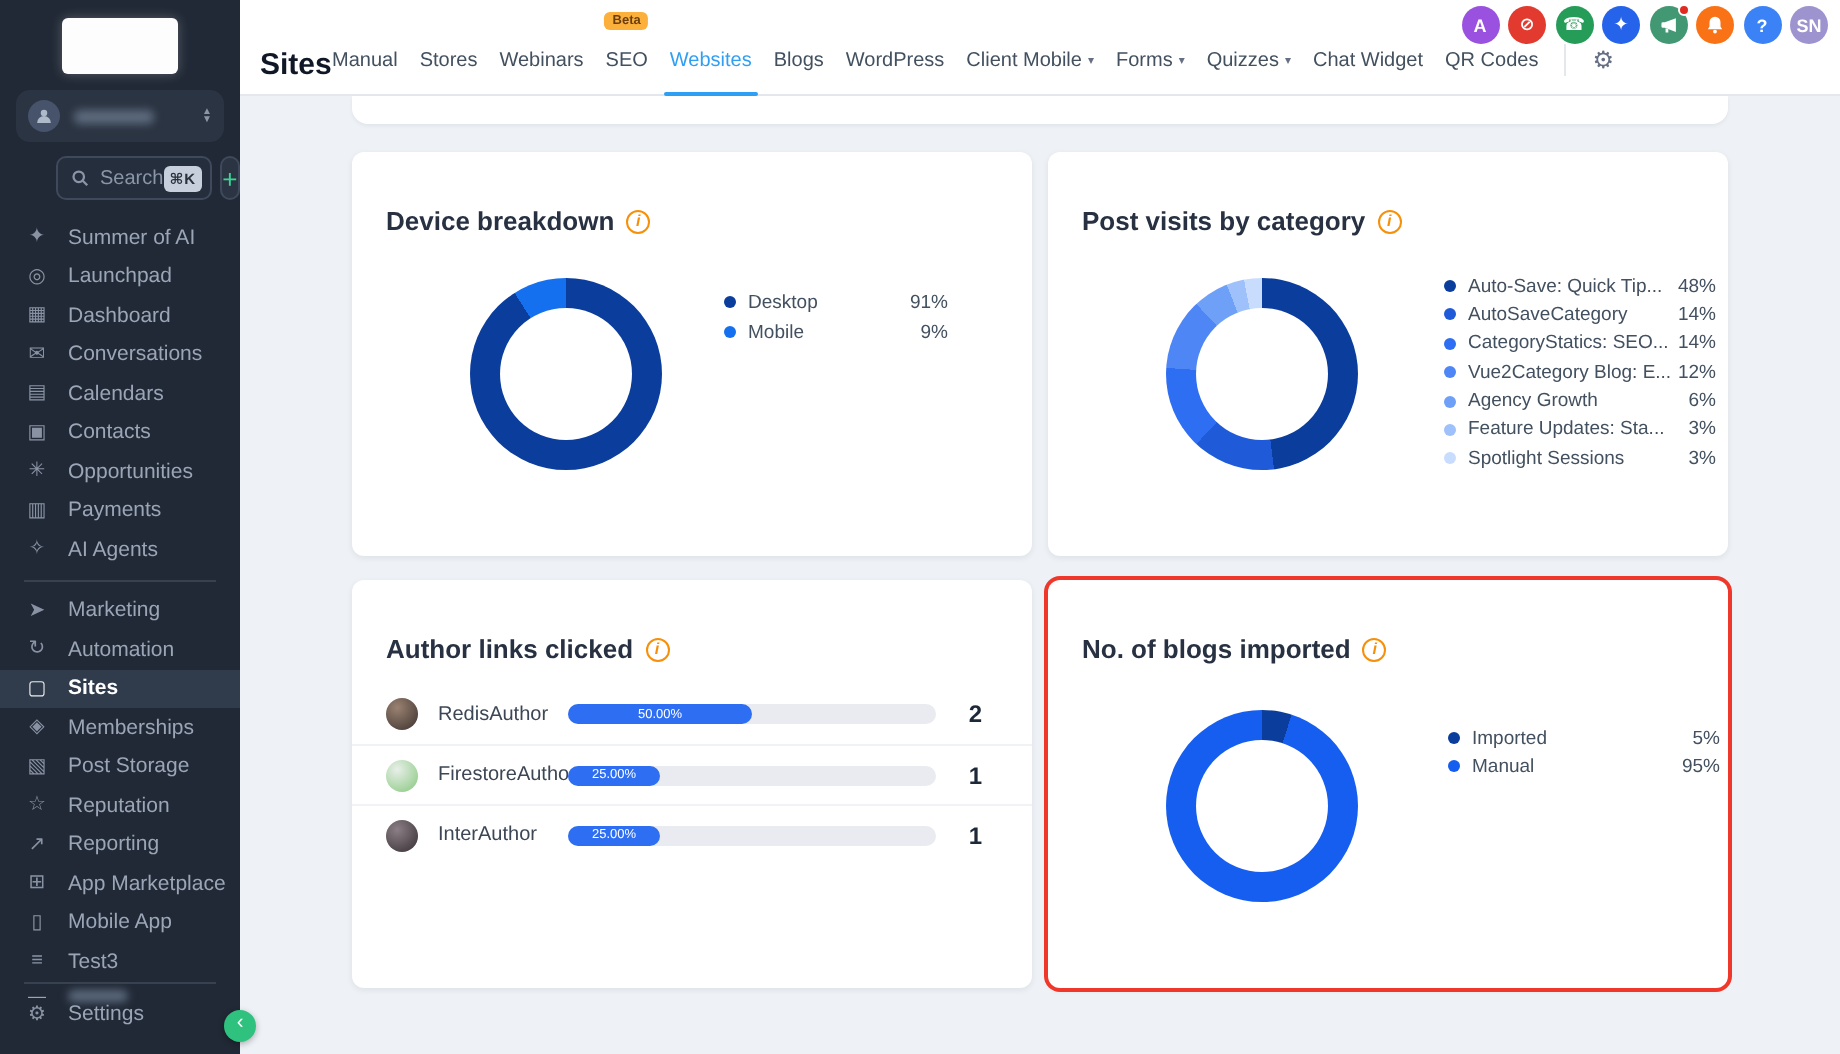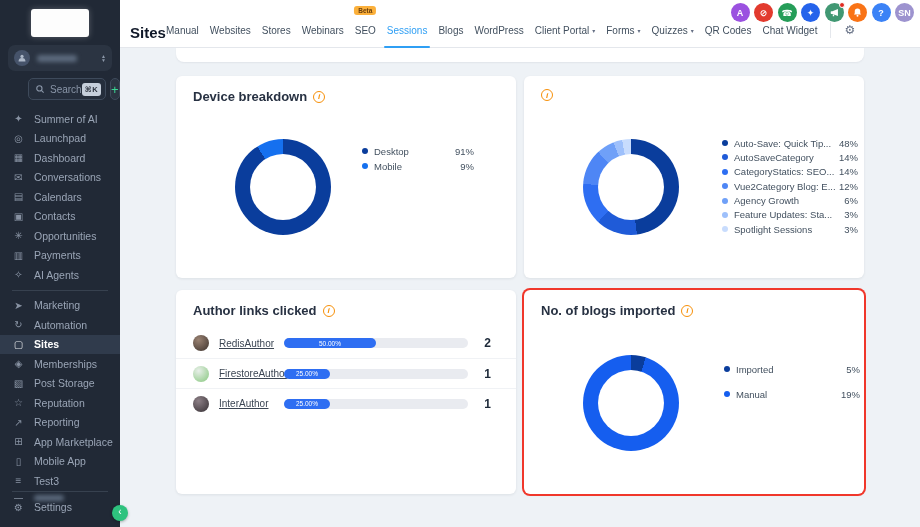--- a/index.html
+++ b/index.html
@@ -67,42 +67,42 @@
   
   .content { position:relative; height:479px; }
   .partial-card { position:absolute; left:56px; right:56px; top:0; height:14px; background:#fff;
                   border-radius:0 0 8px 8px; box-shadow:0 1px 2px rgba(16,24,40,.06); }
   .grid { position:absolute; left:56px; right:56px; top:28px; display:grid;
           grid-template-columns:1fr 1fr; column-gap:8px; row-gap:12px; }
   .card { background:#fff; border-radius:6px; box-shadow:0 1px 3px rgba(16,24,40,.08);
           position:relative; height:202px; }
   .card.row2 { height:204px; }
   .card.highlighted { box-shadow:0 0 0 2px #f0372b, 0 1px 3px rgba(16,24,40,.08); }
-  .card-head { display:flex; align-items:center; gap:6px; padding:13px 0 0 17px; }
+  .card-head { display:flex; align-items:center; gap:6px; padding:27px 0 0 17px; }
   .card-title { font-size:13px; font-weight:700; color:#273142; }
   .info-icon { width:12px; height:12px; border:1.2px solid #f79009; border-radius:50%; color:#f79009;
                font-size:8px; font-style:italic; font-weight:700; display:flex; align-items:center;
                justify-content:center; cursor:pointer; flex:none; }
   .donut { position:absolute; left:59px; top:63px; width:96px; height:96px; border-radius:50%; }
   .donut::after { content:""; position:absolute; inset:15px; background:#fff; border-radius:50%; }
   .legend { position:absolute; display:flex; flex-direction:column; }
   .legend.l-device { left:186px; top:70px; width:112px; gap:5px; }
   .legend.l-post   { left:198px; top:62px; width:136px; gap:4.4px; }
-  .legend.l-blogs  { left:200px; top:74px; width:136px; gap:15px; }
+  .legend.l-blogs  { left:200px; top:74px; width:136px; gap:4px; }
   .lrow { display:flex; align-items:center; height:10px; font-size:9.5px; color:#42505f; }
   .ldot { width:6px; height:6px; border-radius:50%; margin-right:6px; flex:none; }
   .llabel { flex:1; white-space:nowrap; overflow:hidden; }
   .lval { margin-left:4px; }
 
   
   #author-rows { margin-top:10px; }
   .arow { position:relative; height:30px; display:flex; align-items:center; padding-left:17px; }
   .arow + .arow { border-top:1px solid #f0f2f5; }
   .aavatar { width:16px; height:16px; border-radius:50%; flex:none; }
-  .aname { margin-left:10px; font-size:10px; color:#3c4654;text-decoration:underline; }
+  .aname { margin-left:10px; font-size:10px; color:#3c4654; }
   .abar { position:absolute; left:108px; width:184px; height:10px; background:#e9ebf0; border-radius:5px; }
   .afill { height:100%; border-radius:5px; display:flex; align-items:center; justify-content:center;
            color:#fff; font-size:6.5px; }
   .acount { position:absolute; right:25px; font-size:12px; font-weight:700; color:#1d2939; }
 </style>
 </head>
 <body>
 
 <aside class="sidebar">
   <div class="logo-box"></div>
@@ -231,58 +231,55 @@
 <div class="collapse-btn">‹</div>
 
 <div class="main">
   <header class="topnav">
     <span class="section-title">Sites</span>
     <div class="tabs" id="tabs-row">
         <div class="tab">
           <span>Manual</span>
         </div>
         <div class="tab">
-          <span>Websites</span>
-        </div>
-        <div class="tab">
           <span>Stores</span>
         </div>
         <div class="tab">
           <span>Webinars</span>
         </div>
         <div class="tab">
           <span class="badge">Beta</span>
           <span>SEO</span>
         </div>
         <div class="tab active">
-          <span>Sessions</span>
+          <span>Websites</span>
         </div>
         <div class="tab">
           <span>Blogs</span>
         </div>
         <div class="tab">
           <span>WordPress</span>
         </div>
         <div class="tab">
-          <span>Client Portal</span>
+          <span>Client Mobile</span>
           <span class="tab-caret">▾</span>
         </div>
         <div class="tab">
           <span>Forms</span>
           <span class="tab-caret">▾</span>
         </div>
         <div class="tab">
           <span>Quizzes</span>
           <span class="tab-caret">▾</span>
         </div>
         <div class="tab">
+          <span>Chat Widget</span>
+        </div>
+        <div class="tab">
           <span>QR Codes</span>
-        </div>
-        <div class="tab">
-          <span>Chat Widget</span>
         </div>
         <span class="divider-v"></span>
         <span class="nav-gear">⚙</span>
       </div>
     <div class="top-icons" id="top-icons">
         <span class="tico" style="background: rgb(155, 81, 224);">A</span>
         <span class="tico" style="background: rgb(226, 58, 46);">⊘</span>
         <span class="tico" style="background: rgb(37, 157, 88);">☎</span>
         <span class="tico" style="background: rgb(37, 99, 235);">✦</span>
         <span class="tico" style="background: rgb(65, 152, 115);">
@@ -323,20 +320,21 @@
             <div class="lrow">
               <span class="ldot" style="background: rgb(21, 112, 239);"></span>
               <span class="llabel">Mobile</span>
               <span class="lval">9%</span>
             </div>
           </div>
       </section>
 
       <section class="card">
         <div class="card-head">
+          <span class="card-title">Post visits by category</span>
           <span class="info-icon">i</span>
         </div>
         <div class="donut" style="background: conic-gradient(rgb(10, 61, 156) 0deg, rgb(10, 61, 156) 172.8deg, rgb(31, 91, 216) 172.8deg, rgb(31, 91, 216) 223.2deg, rgb(46, 110, 242) 223.2deg, rgb(46, 110, 242) 273.6deg, rgb(78, 134, 245) 273.6deg, rgb(78, 134, 245) 316.8deg, rgb(111, 160, 248) 316.8deg, rgb(111, 160, 248) 338.4deg, rgb(158, 192, 251) 338.4deg, rgb(158, 192, 251) 349.2deg, rgb(200, 220, 253) 349.2deg, rgb(200, 220, 253) 360deg);"></div>
         <div class="legend l-post">
             <div class="lrow">
               <span class="ldot" style="background: rgb(10, 61, 156);"></span>
               <span class="llabel">Auto-Save: Quick Tip...</span>
               <span class="lval">48%</span>
             </div>
             <div class="lrow">
@@ -419,20 +417,20 @@
         <div class="donut" style="top: 65px; background: conic-gradient(rgb(10, 61, 156) 0deg, rgb(10, 61, 156) 18deg, rgb(21, 94, 239) 18deg, rgb(21, 94, 239) 360deg);"></div>
         <div class="legend l-blogs">
             <div class="lrow">
               <span class="ldot" style="background: rgb(10, 61, 156);"></span>
               <span class="llabel">Imported</span>
               <span class="lval">5%</span>
             </div>
             <div class="lrow">
               <span class="ldot" style="background: rgb(21, 94, 239);"></span>
               <span class="llabel">Manual</span>
-              <span class="lval">19%</span>
+              <span class="lval">95%</span>
             </div>
           </div>
       </section>
 
     </div>
   </div>
 </div>
 
 </body></html>

